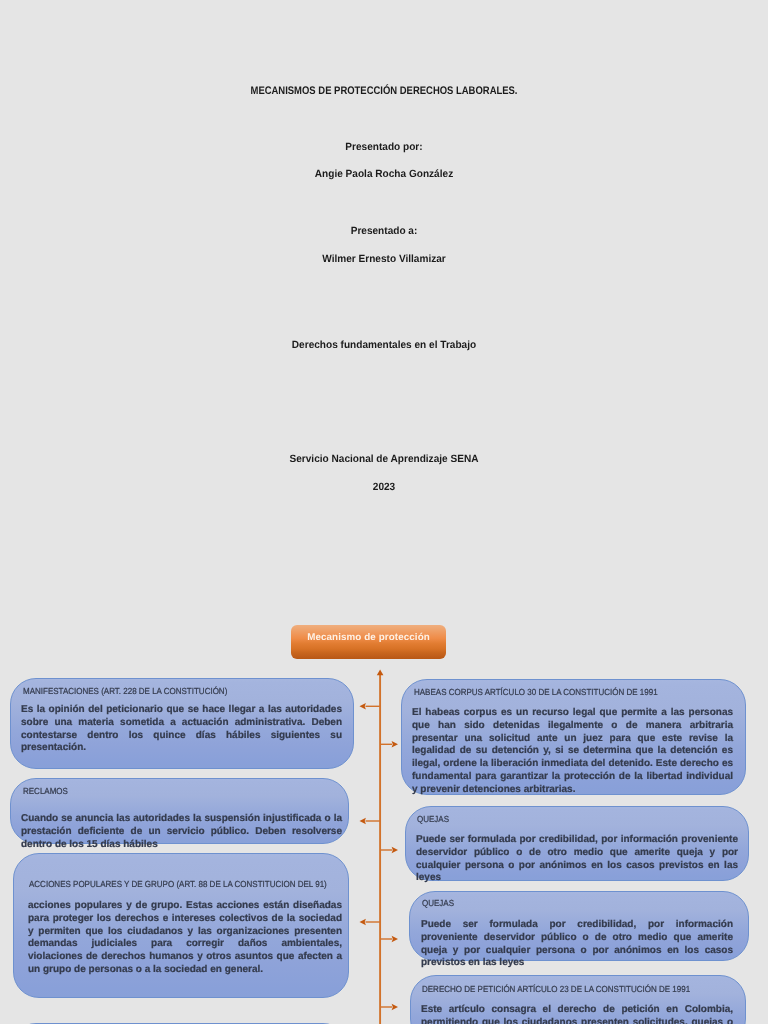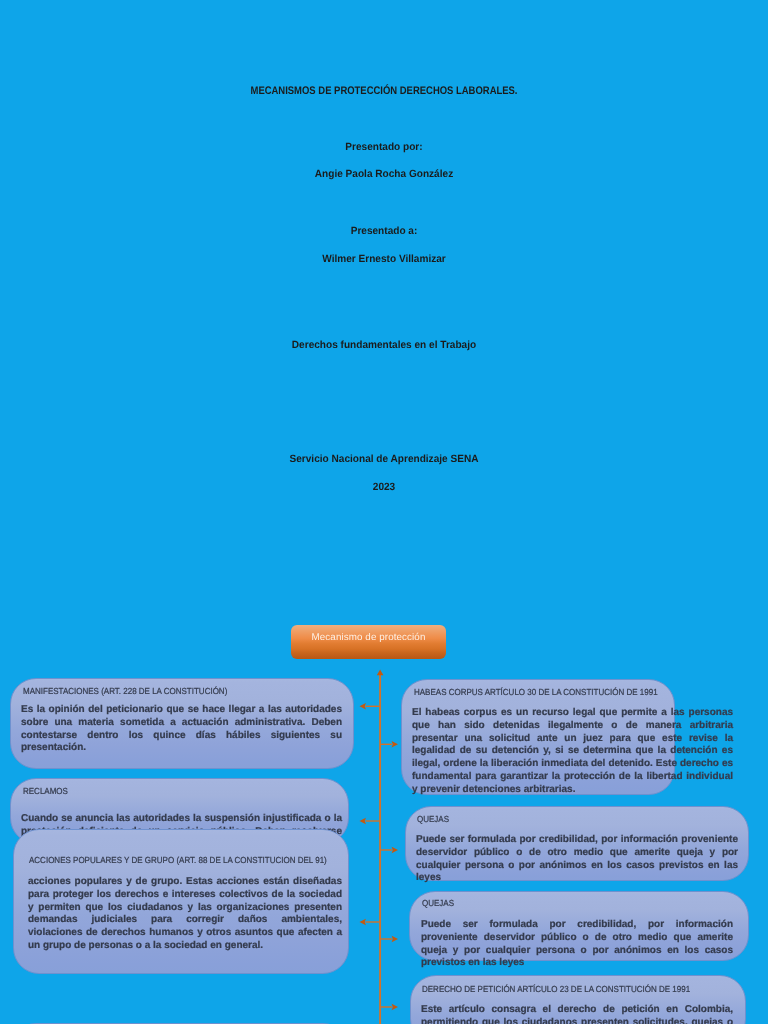--- a/index.html
+++ b/index.html
@@ -1,20 +1,20 @@
 <!DOCTYPE html>
 <html><head>
 <meta charset="utf-8">
 <style>
   html,body{margin:0;padding:0;background:#ffffff;}
   body{width:768px;height:1024px;overflow:hidden;
        font-family:"Liberation Sans",sans-serif;
        -webkit-font-smoothing:antialiased;
        text-rendering:geometricPrecision;}
-  .page{position:relative;width:768px;height:1024px;background:#0ea5e9;overflow:hidden;
+  .page{position:relative;width:768px;height:1024px;background:#e5e5e5;overflow:hidden;
         transform:translateZ(0);}
 
   
   .cover-line{position:absolute;left:0;width:768px;text-align:center;
               font-weight:bold;color:#1b1b1b;white-space:nowrap;
               font-size:10.5px;transform:scaleX(0.96);}
   .t-title{top:85px;font-size:11px;transform:scaleX(0.86);}
   .t-pby  {top:141px;}
   .t-auth {top:168px;}
   .t-pto  {top:225px;}
@@ -24,21 +24,21 @@
   .t-year {top:481px;}
 
   
   .diagram{position:absolute;left:0;top:0;width:768px;height:1024px;}
 
   .root-node{position:absolute;left:291px;top:625px;width:155px;height:34px;
              border-radius:6px;
              background:linear-gradient(180deg,#f1ae7e 0%,#efab79 4%,#ef8c48 39%,#e17c31 55%,#d87226 70%,#c8651d 82%,#c05e1a 91%,#b85713 100%);}
   .root-label{position:absolute;left:0;top:0;width:100%;height:100%;
               display:flex;align-items:center;justify-content:center;
-              color:#fdf1e6;font-size:9.8px;font-weight:400;letter-spacing:.1px;
+              color:#fdf1e6;font-size:9.8px;font-weight:700;letter-spacing:.1px;
               padding-bottom:10px;box-sizing:border-box;}
 
   .node{position:absolute;border-radius:26px;border:1px solid #6e91cf;
         background:linear-gradient(180deg,#a6b6df 0%,#a4b4de 4%,#a2b2dc 26%,#93a7da 58%,#8fa3d9 74%,#89a0d9 94%,#88a0d8 100%);
         box-sizing:border-box;}
   .node .hd{position:absolute;
             font-size:8.8px;font-weight:400;color:#343b4d;
             -webkit-text-stroke:0.22px #343b4d;white-space:nowrap;
             transform:scaleX(0.91);transform-origin:left top;}
   .node .bd{position:absolute;
@@ -89,31 +89,31 @@
 
     <div id="left-col" class="col">
       <div class="node" style="left: 10px; top: 678px; width: 344px; height: 91px;">
         <div class="hd" style="left: 11.5px; top: 7px;">MANIFESTACIONES (ART. 228 DE LA CONSTITUCIÓN)</div>
         <div class="bd" style="left: 10px; top: 25px; width: 321px;">Es la opinión del peticionario que se hace llegar a las autoridades sobre una materia sometida a actuación administrativa. Deben contestarse dentro los quince días hábiles siguientes su presentación.</div>
       </div>
       <div class="node" style="left: 10px; top: 778px; width: 339px; height: 66px;">
         <div class="hd" style="left: 12px; top: 7px;">RECLAMOS</div>
         <div class="bd" style="left: 10px; top: 34px; width: 321px;">Cuando se anuncia las autoridades la suspensión injustificada o la prestación deficiente de un servicio público. Deben resolverse dentro de los 15 días hábiles</div>
       </div>
-      <div class="node" style="left: 13px; top: 829px; width: 336px; height: 145px;">
+      <div class="node" style="left: 13px; top: 853px; width: 336px; height: 145px;">
         <div class="hd" style="left: 15px; top: 25px;">ACCIONES POPULARES Y DE GRUPO (ART. 88 DE LA CONSTITUCION DEL 91)</div>
         <div class="bd" style="left: 14px; top: 46px; width: 314px;">acciones populares y de grupo. Estas acciones están diseñadas para proteger los derechos e intereses colectivos de la sociedad y permiten que los ciudadanos y las organizaciones presenten demandas judiciales para corregir daños ambientales, violaciones de derechos humanos y otros asuntos que afecten a un grupo de personas o a la sociedad en general.</div>
       </div>
       <div class="node" style="left: 10px; top: 1023px; width: 339px; height: 60px;">
         <div class="hd" style="left: 12px; top: 9px;"></div>
         <div class="bd" style="left: 10px; top: 28px; width: 321px;"></div>
       </div>
     </div>
     <div id="right-col" class="col">
-      <div class="node" style="left: 401px; top: 679px; width: 274px; height: 116px;">
+      <div class="node" style="left: 401px; top: 679px; width: 345px; height: 116px;">
         <div class="hd" style="left: 11.5px; top: 7px;">HABEAS CORPUS ARTÍCULO 30 DE LA CONSTITUCIÓN DE 1991</div>
         <div class="bd" style="left: 10px; top: 27px; width: 321px;">El habeas corpus es un recurso legal que permite a las personas que han sido detenidas ilegalmente o de manera arbitraria presentar una solicitud ante un juez para que este revise la legalidad de su detención y, si se determina que la detención es ilegal, ordene la liberación inmediata del detenido. Este derecho es fundamental para garantizar la protección de la libertad individual y prevenir detenciones arbitrarias.</div>
       </div>
       <div class="node" style="left: 405px; top: 806px; width: 344px; height: 75px;">
         <div class="hd" style="left: 11px; top: 7px;">QUEJAS</div>
         <div class="bd" style="left: 10px; top: 27px; width: 322px;">Puede ser formulada por credibilidad, por información proveniente deservidor público o de otro medio que amerite queja y por cualquier persona o por anónimos en los casos previstos en las leyes</div>
       </div>
       <div class="node" style="left: 409px; top: 891px; width: 340px; height: 70px;">
         <div class="hd" style="left: 12px; top: 6px;">QUEJAS</div>
         <div class="bd" style="left: 11px; top: 27px; width: 312px;">Puede ser formulada por credibilidad, por información proveniente deservidor público o de otro medio que amerite queja y por cualquier persona o por anónimos en los casos previstos en las leyes</div>

